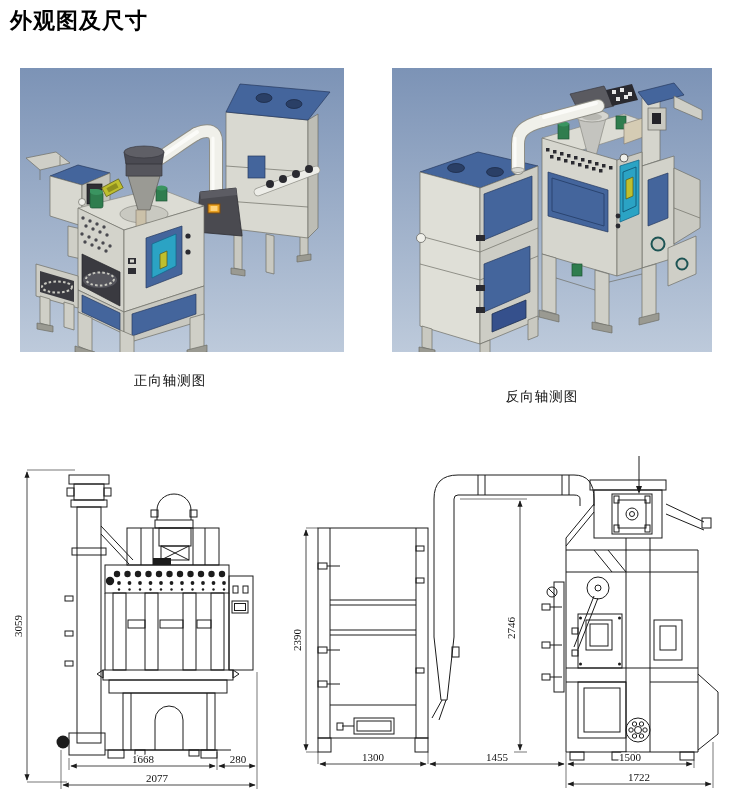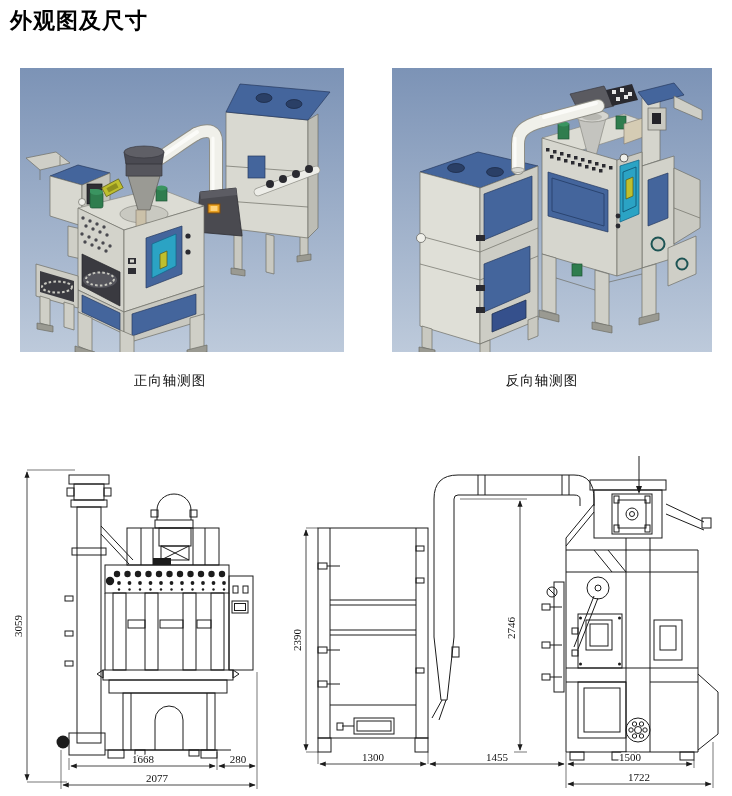--- a/index.html
+++ b/index.html
@@ -7,21 +7,21 @@
        font-family:"Liberation Sans",sans-serif;overflow:hidden;}
   .page-title{position:absolute;left:10px;top:6px;font-family:"Liberation Serif",serif;
        font-size:22px;font-weight:bold;color:#000;letter-spacing:1px;}
   .fig{position:absolute;top:68px;height:284px;}
   .fig svg{display:block;}
   #fig1{left:20px;width:324px;}
   #fig2{left:392px;width:320px;}
   .caption{position:absolute;top:372px;height:18px;text-align:center;
        font-size:13.5px;color:#111;letter-spacing:1px;}
   #cap1{left:20px;width:300px;}
-  #cap2{left:392px;width:300px;}
+  #cap2{left:392px;width:300px;margin-top:16px;}
   .drawing{position:absolute;}
   #draw1{left:5px;top:448px;width:270px;height:345px;}
   #draw2{left:282px;top:442px;width:448px;height:352px;}
   
   .ln{fill:none;stroke:#1c1c1c;stroke-width:1;}
   .fillb{fill:#1c1c1c;stroke:none;}
   .dimline{fill:none;stroke:#1c1c1c;stroke-width:0.8;}
   .ext{fill:none;stroke:#1c1c1c;stroke-width:0.6;}
   .dim{font-family:"Liberation Serif",serif;font-size:11px;fill:#111;
        paint-order:stroke;stroke:#fff;stroke-width:3px;}

